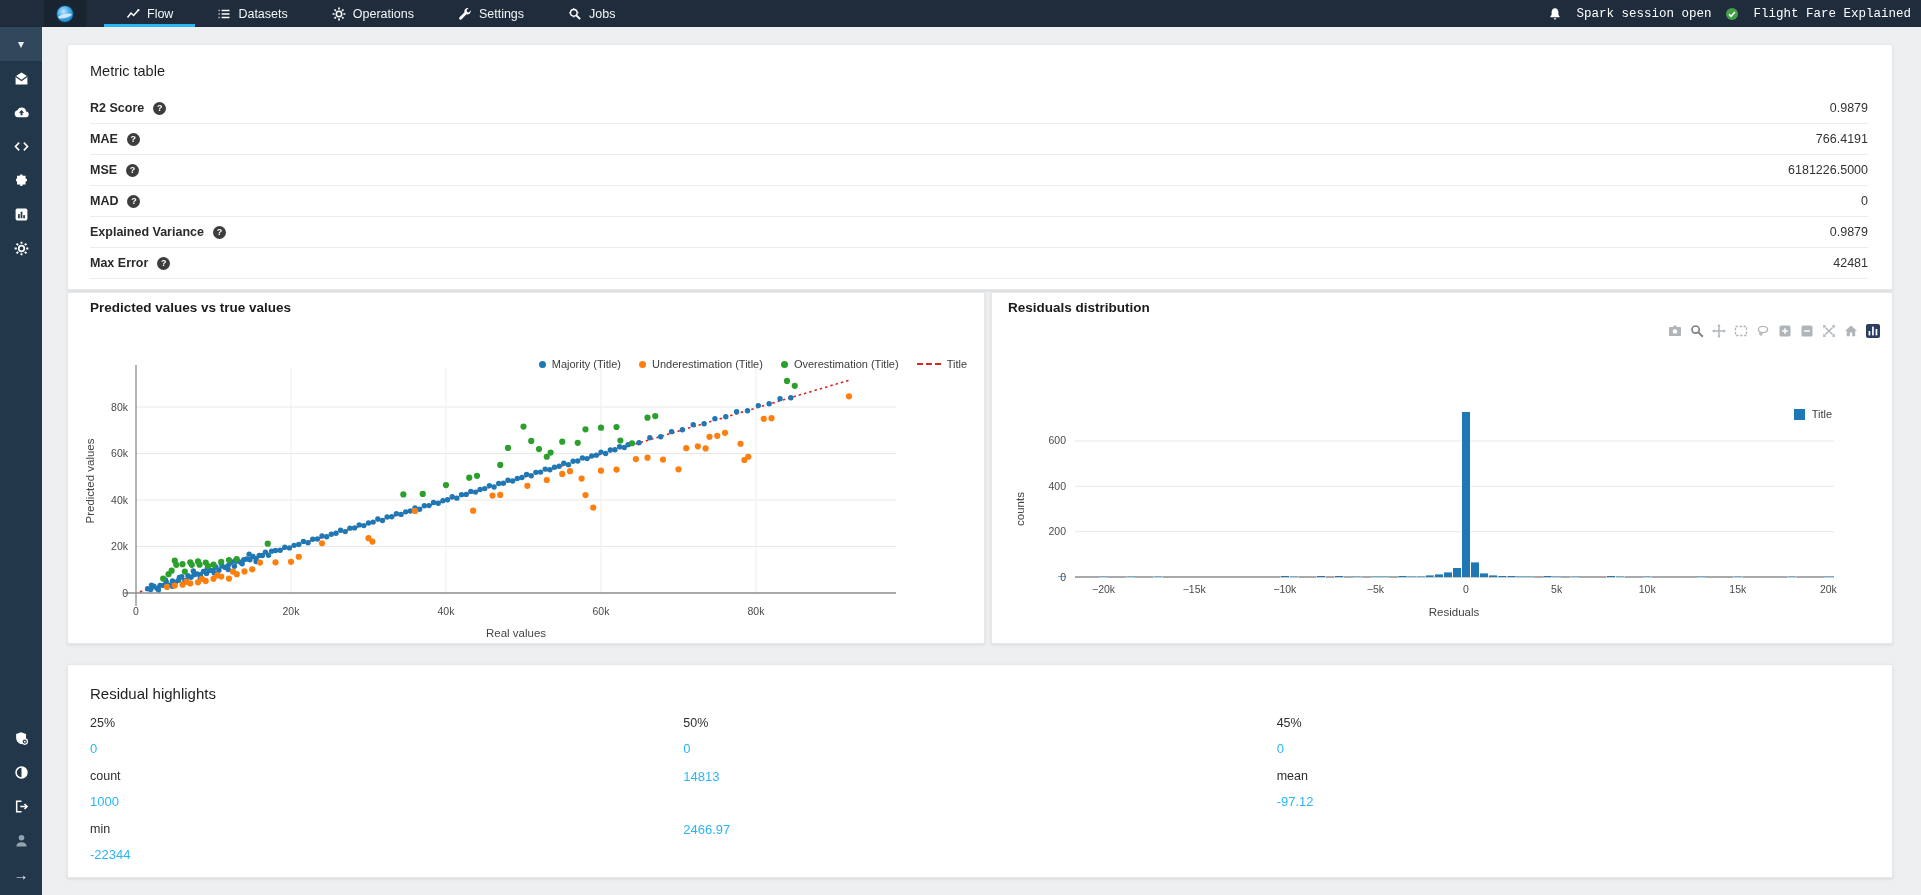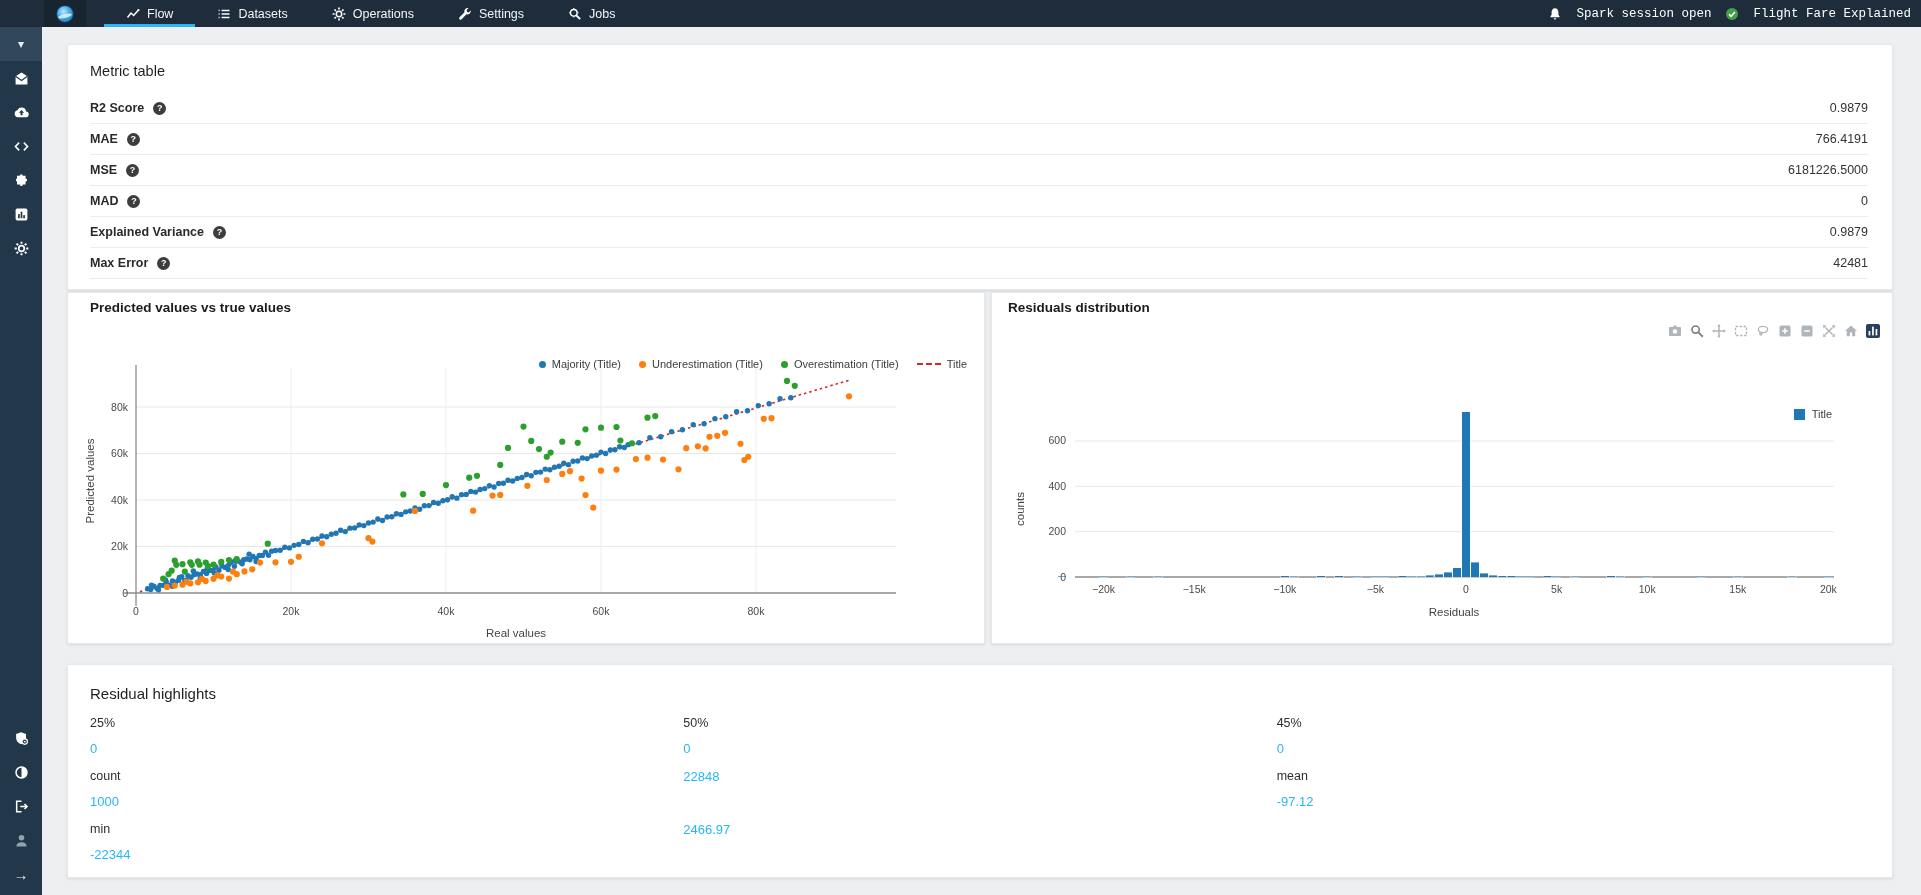--- a/index.html
+++ b/index.html
@@ -712,21 +712,21 @@
       </div>
       <div class="hl-cell">
         <div class="hl-label">45%</div>
         <div class="hl-value">0</div>
       </div>
       <div class="hl-cell">
         <div class="hl-label">count</div>
         <div class="hl-value">1000</div>
       </div>
       <div class="hl-cell">
-        <div class="hl-value">22848</div>
+        <div class="hl-value">14813</div>
       </div>
       <div class="hl-cell">
         <div class="hl-label">mean</div>
         <div class="hl-value">-97.12</div>
       </div>
       <div class="hl-cell">
         <div class="hl-label">min</div>
         <div class="hl-value">-22344</div>
       </div>
       <div class="hl-cell">

